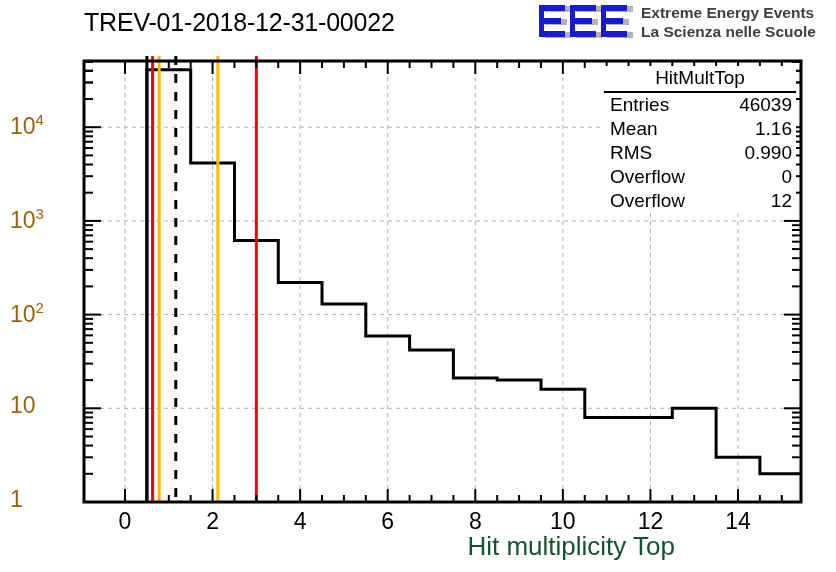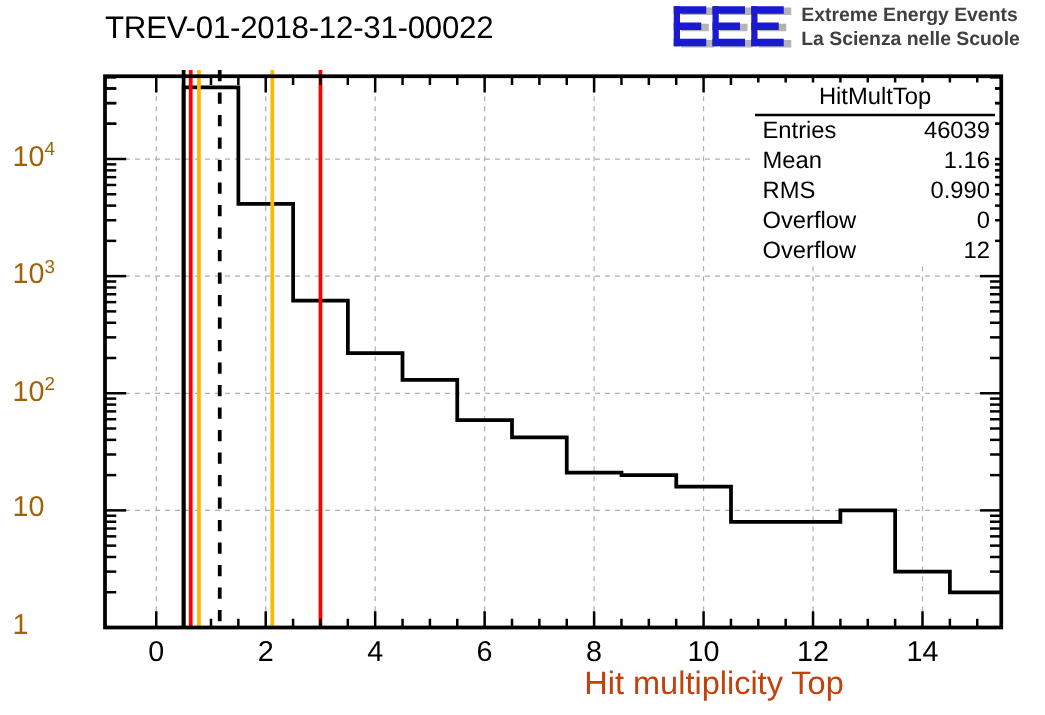--- a/index.html
+++ b/index.html
@@ -55,21 +55,21 @@
     line-height: 19px;
     font-weight: bold;
     white-space: nowrap;
   }
   .logo-sub div { white-space: nowrap; }
   .axis-label-x {
     position: absolute;
     right: 34px;
     top: 531px;
     font-size: 26px;
-    color: #c2410c;
+    color: #14532d;
     white-space: nowrap;
   }
   .tick-label {
     position: absolute;
     font-size: 23px;
     color: #000;
     text-align: center;
     white-space: nowrap;
   }
   .ylab {

